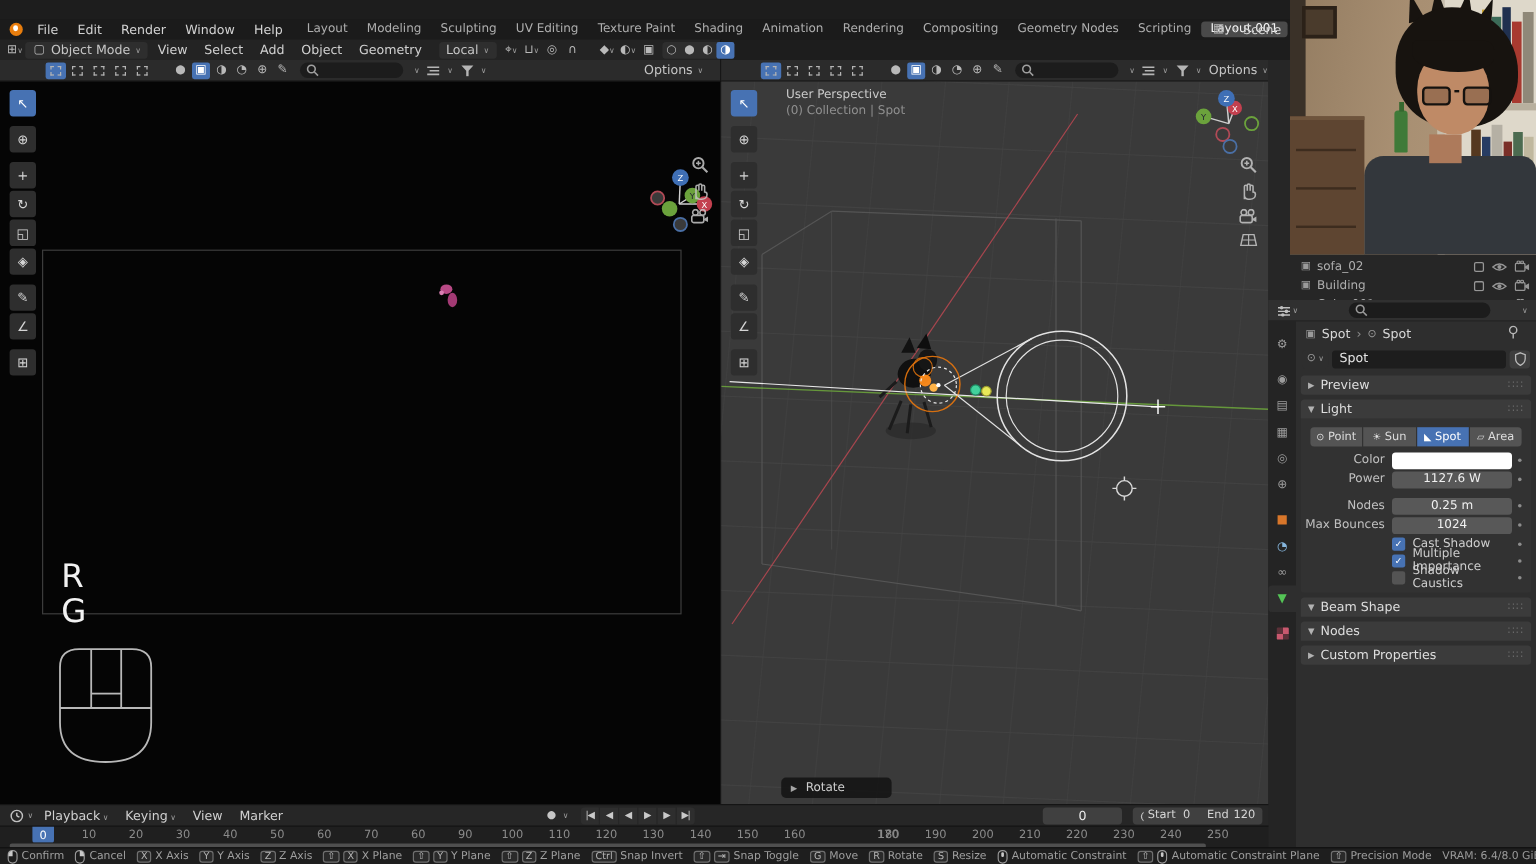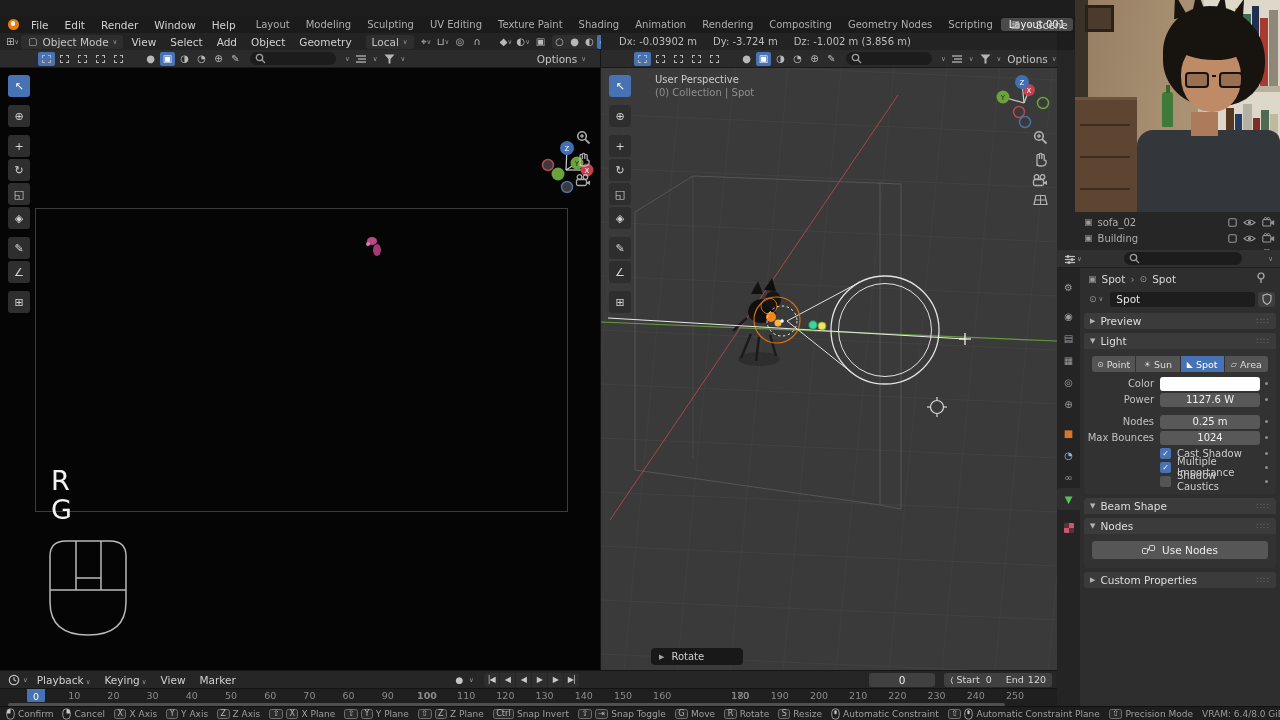--- a/index.html
+++ b/index.html
@@ -210,25 +210,20 @@
         <span class="icon-btn">▣</span>
       </div>
     <div id="shading-group">
         <span class="icon-btn">○</span>
         <span class="icon-btn">●</span>
         <span class="icon-btn">◐</span>
         <span class="icon-btn active">◑</span>
       </div>
   </div>
 
-  <div class="ts" id="ts-right">
-    <span>Dx: -0.03902 m</span>
-    <span>Dy: -3.724 m</span>
-    <span>Dz: -1.002 m (3.856 m)</span>
-  </div>
 
   <div class="vp-header" id="vph-left">
       <div class="selmode">
         <span class="sm active">
           <span class="smbox"></span>
         </span>
         <span class="sm">
           <span class="smbox"></span>
         </span>
         <span class="sm">
@@ -792,30 +787,20 @@
             <span class="dots">∷∷</span>
         </div>
       </div>
 
       <div class="panel open">
         <div class="ph">
           <span class="tri">▼</span>
             <span>Nodes</span>
             <span class="dots">∷∷</span>
         </div>
-        <div class="pb">
-          <div id="use-nodes">
-            <svg width="13" height="10">
-                <rect x="0.5" y="3.5" width="5" height="5" rx="1" fill="none" stroke="#ddd"></rect>
-                <rect x="7.5" y="0.5" width="5" height="5" rx="1" fill="none" stroke="#ddd"></rect>
-                <line x1="5.5" y1="6" x2="7.5" y2="3" stroke="#ddd"></line>
-              </svg>
-            <span>Use Nodes</span>
-          </div>
-        </div>
       </div>
 
       <div class="panel">
         <div class="ph">
           <span class="tri">▶</span>
             <span>Custom Properties</span>
             <span class="dots">∷∷</span>
         </div>
       </div>
     </div>
@@ -868,21 +853,21 @@
       <div id="playhead">0</div>
     <span class="tick" style="left: 62.2px;">10</span>
         <span class="tick" style="left: 101.4px;">20</span>
         <span class="tick" style="left: 140.6px;">30</span>
         <span class="tick" style="left: 179.8px;">40</span>
         <span class="tick" style="left: 219px;">50</span>
         <span class="tick" style="left: 258.2px;">60</span>
         <span class="tick" style="left: 297.4px;">70</span>
         <span class="tick" style="left: 336.6px;">60</span>
         <span class="tick" style="left: 375.8px;">90</span>
-        <span class="tick" style="left: 415px; font-weight: bold;">100</span>
+        <span class="tick" style="left: 415px;">100</span>
         <span class="tick" style="left: 454.2px;">110</span>
         <span class="tick" style="left: 493.4px;">120</span>
         <span class="tick" style="left: 532.6px;">130</span>
         <span class="tick" style="left: 571.8px;">140</span>
         <span class="tick" style="left: 611px;">150</span>
         <span class="tick" style="left: 650.2px;">160</span>
         <span class="tick" style="left: 728px;">170</span>
         <span class="tick" style="left: 728.6px;">180</span>
         <span class="tick" style="left: 767.8px;">190</span>
         <span class="tick" style="left: 807px;">200</span>

